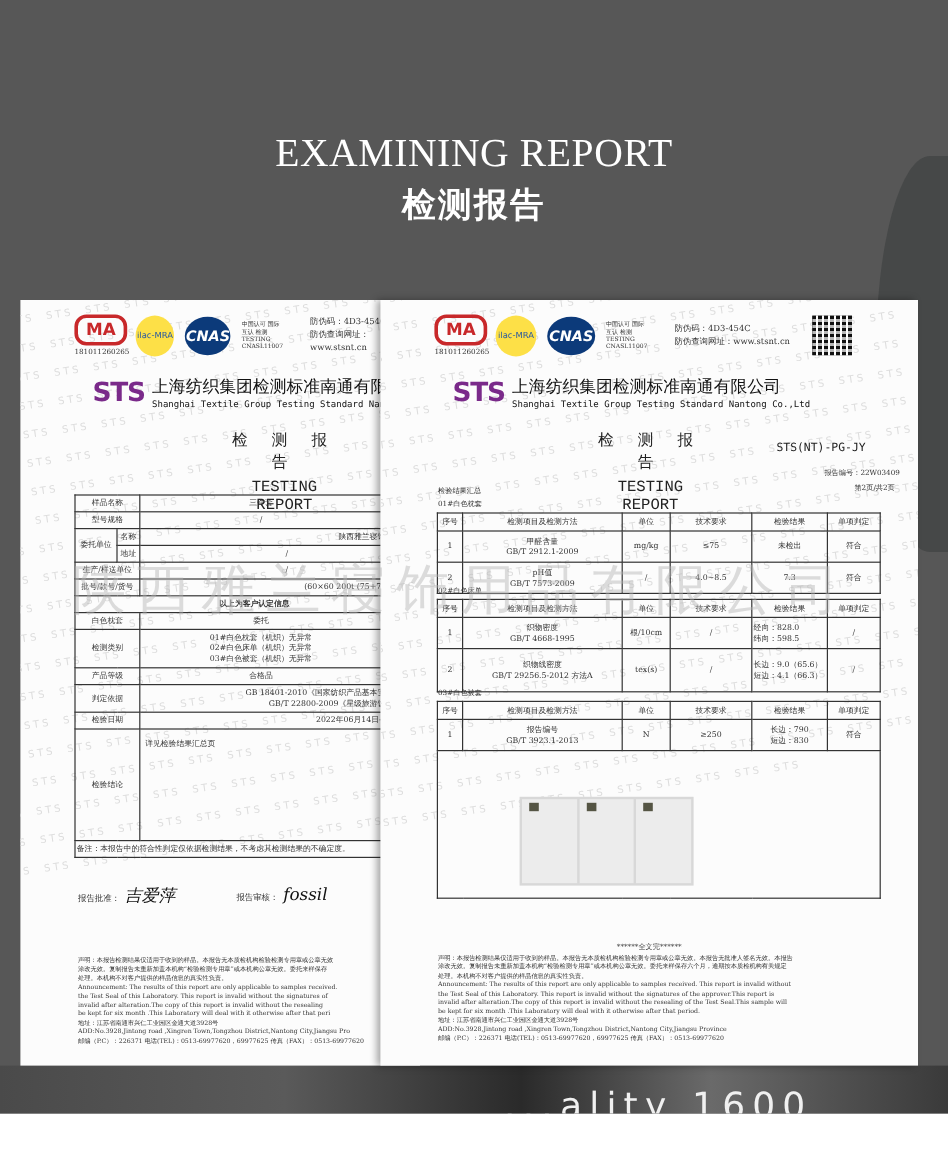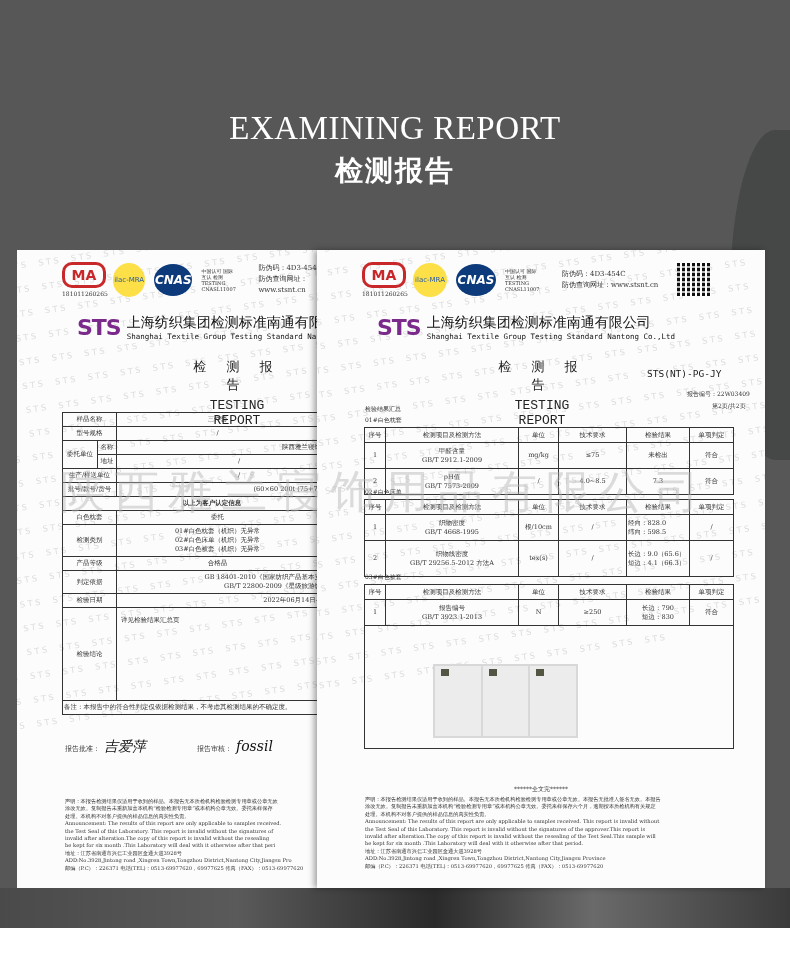--- a/index.html
+++ b/index.html
@@ -44,20 +44,21 @@
   .sig{position:absolute;font-size:7px;color:#333;}
   .sig i{font-family:"DejaVu Serif",serif;font-size:14px;font-style:italic;color:#111;margin-left:4px;}
   .bigwm{position:absolute;left:60px;top:462px;color:rgba(180,180,180,.45);font-family:"DejaVu Sans",sans-serif;font-size:45px;letter-spacing:9px;white-space:nowrap;pointer-events:none;}
 </style>
 </head>
 <body>
 
 <div class="bg">
   <div class="blob"></div>
   <div class="bottom"></div>
+  <div class="bottom-text">...ality 1600</div>
 </div>
 
 <div class="title-en">EXAMINING REPORT</div>
 <div class="title-cn">检测报告</div>
 
 <div class="doc doc-left">
   <div class="wm">STS STS STS STS STS STS STS STS STS STS STS STS STS STS STS STS STS STS STS STS STS STS STS STS STS STS STS STS STS STS STS STS STS STS STS STS STS STS STS STS STS STS STS STS STS STS STS STS STS STS STS STS STS STS STS STS STS STS STS STS STS STS STS STS STS STS STS STS STS STS STS STS STS STS STS STS STS STS STS STS STS STS STS STS STS STS STS STS STS STS STS STS STS STS STS STS STS STS STS STS STS STS STS STS STS STS STS STS STS STS STS STS STS STS STS STS STS STS STS STS STS STS STS STS STS STS STS STS STS STS STS STS STS STS STS STS STS STS STS STS STS STS STS STS STS STS STS STS STS STS STS STS STS STS STS STS STS STS STS STS STS STS STS STS STS STS STS STS STS STS STS STS STS STS STS STS STS STS STS STS STS STS STS STS STS STS STS STS STS STS STS STS STS STS STS STS STS STS STS STS STS STS STS STS STS STS STS STS STS STS STS STS STS STS STS STS STS STS STS STS STS STS STS STS STS STS STS STS STS STS STS STS STS STS STS STS STS STS STS STS STS STS STS STS STS STS STS STS STS STS STS STS STS STS STS STS STS STS STS STS STS STS</div>
 
   <div class="hdr">
     <div class="cma">

